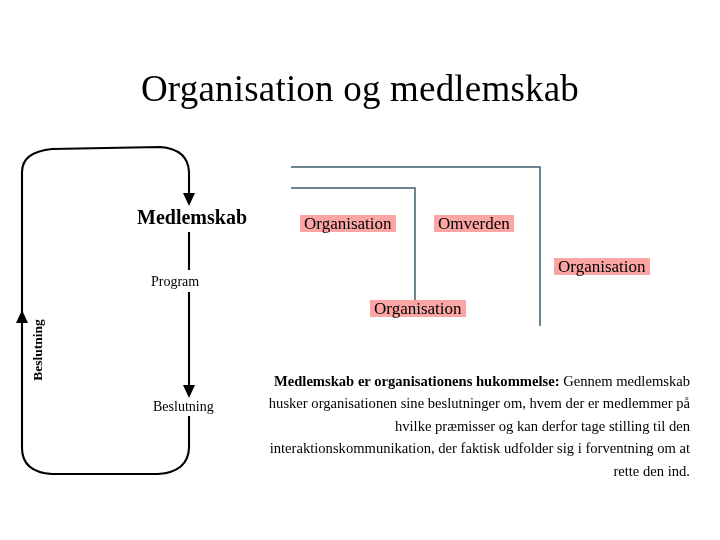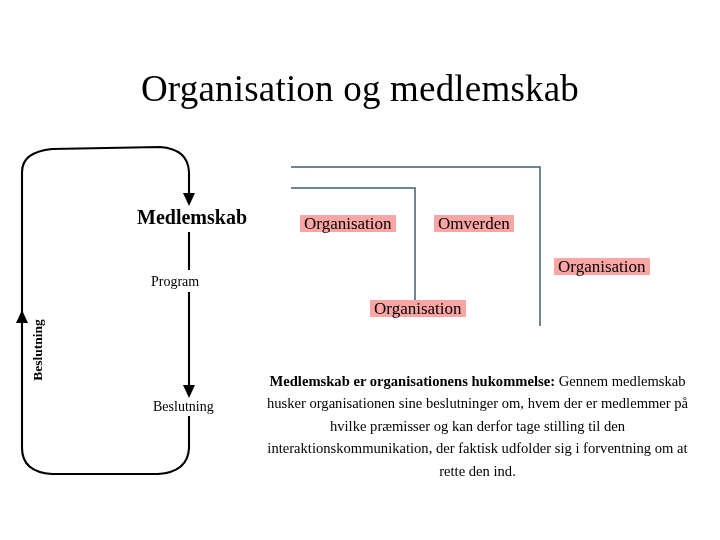--- a/index.html
+++ b/index.html
@@ -98,21 +98,21 @@
   #label-organisation-bottom { left: 370px; top: 300px; }
 
   
   #body-text {
     position: absolute;
     left: 265px;
     top: 355px;
     width: 425px;
     font-size: 14.6px;
     line-height: 22.5px;
-    text-align: center;
+    text-align: right;
   }
   #body-text .lead {
     font-weight: bold;
   }
 </style>
 </head>
 <body>
 
 <div id="slide">
 

